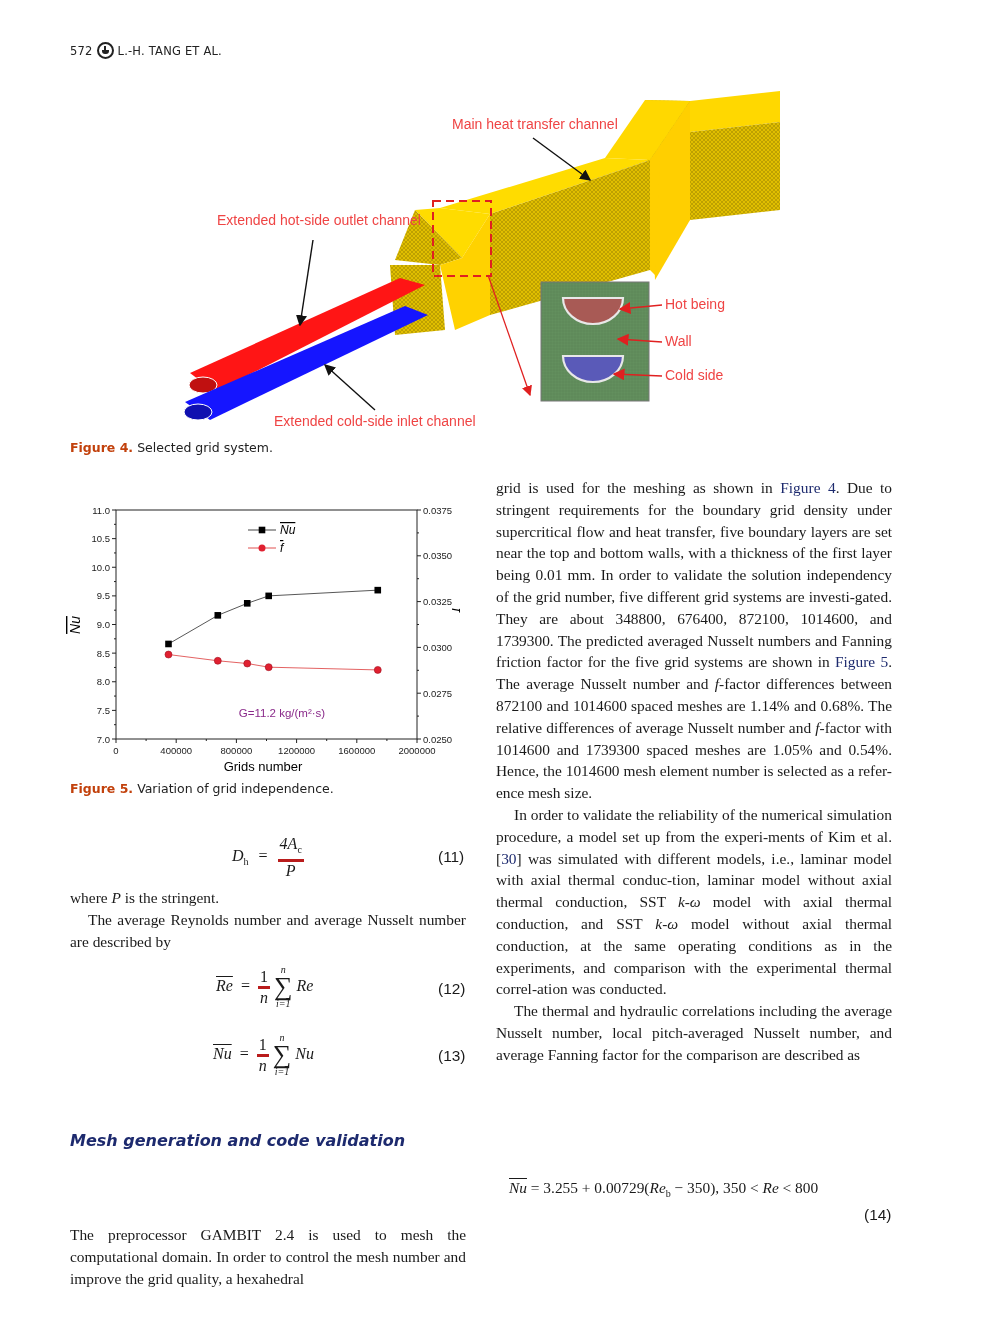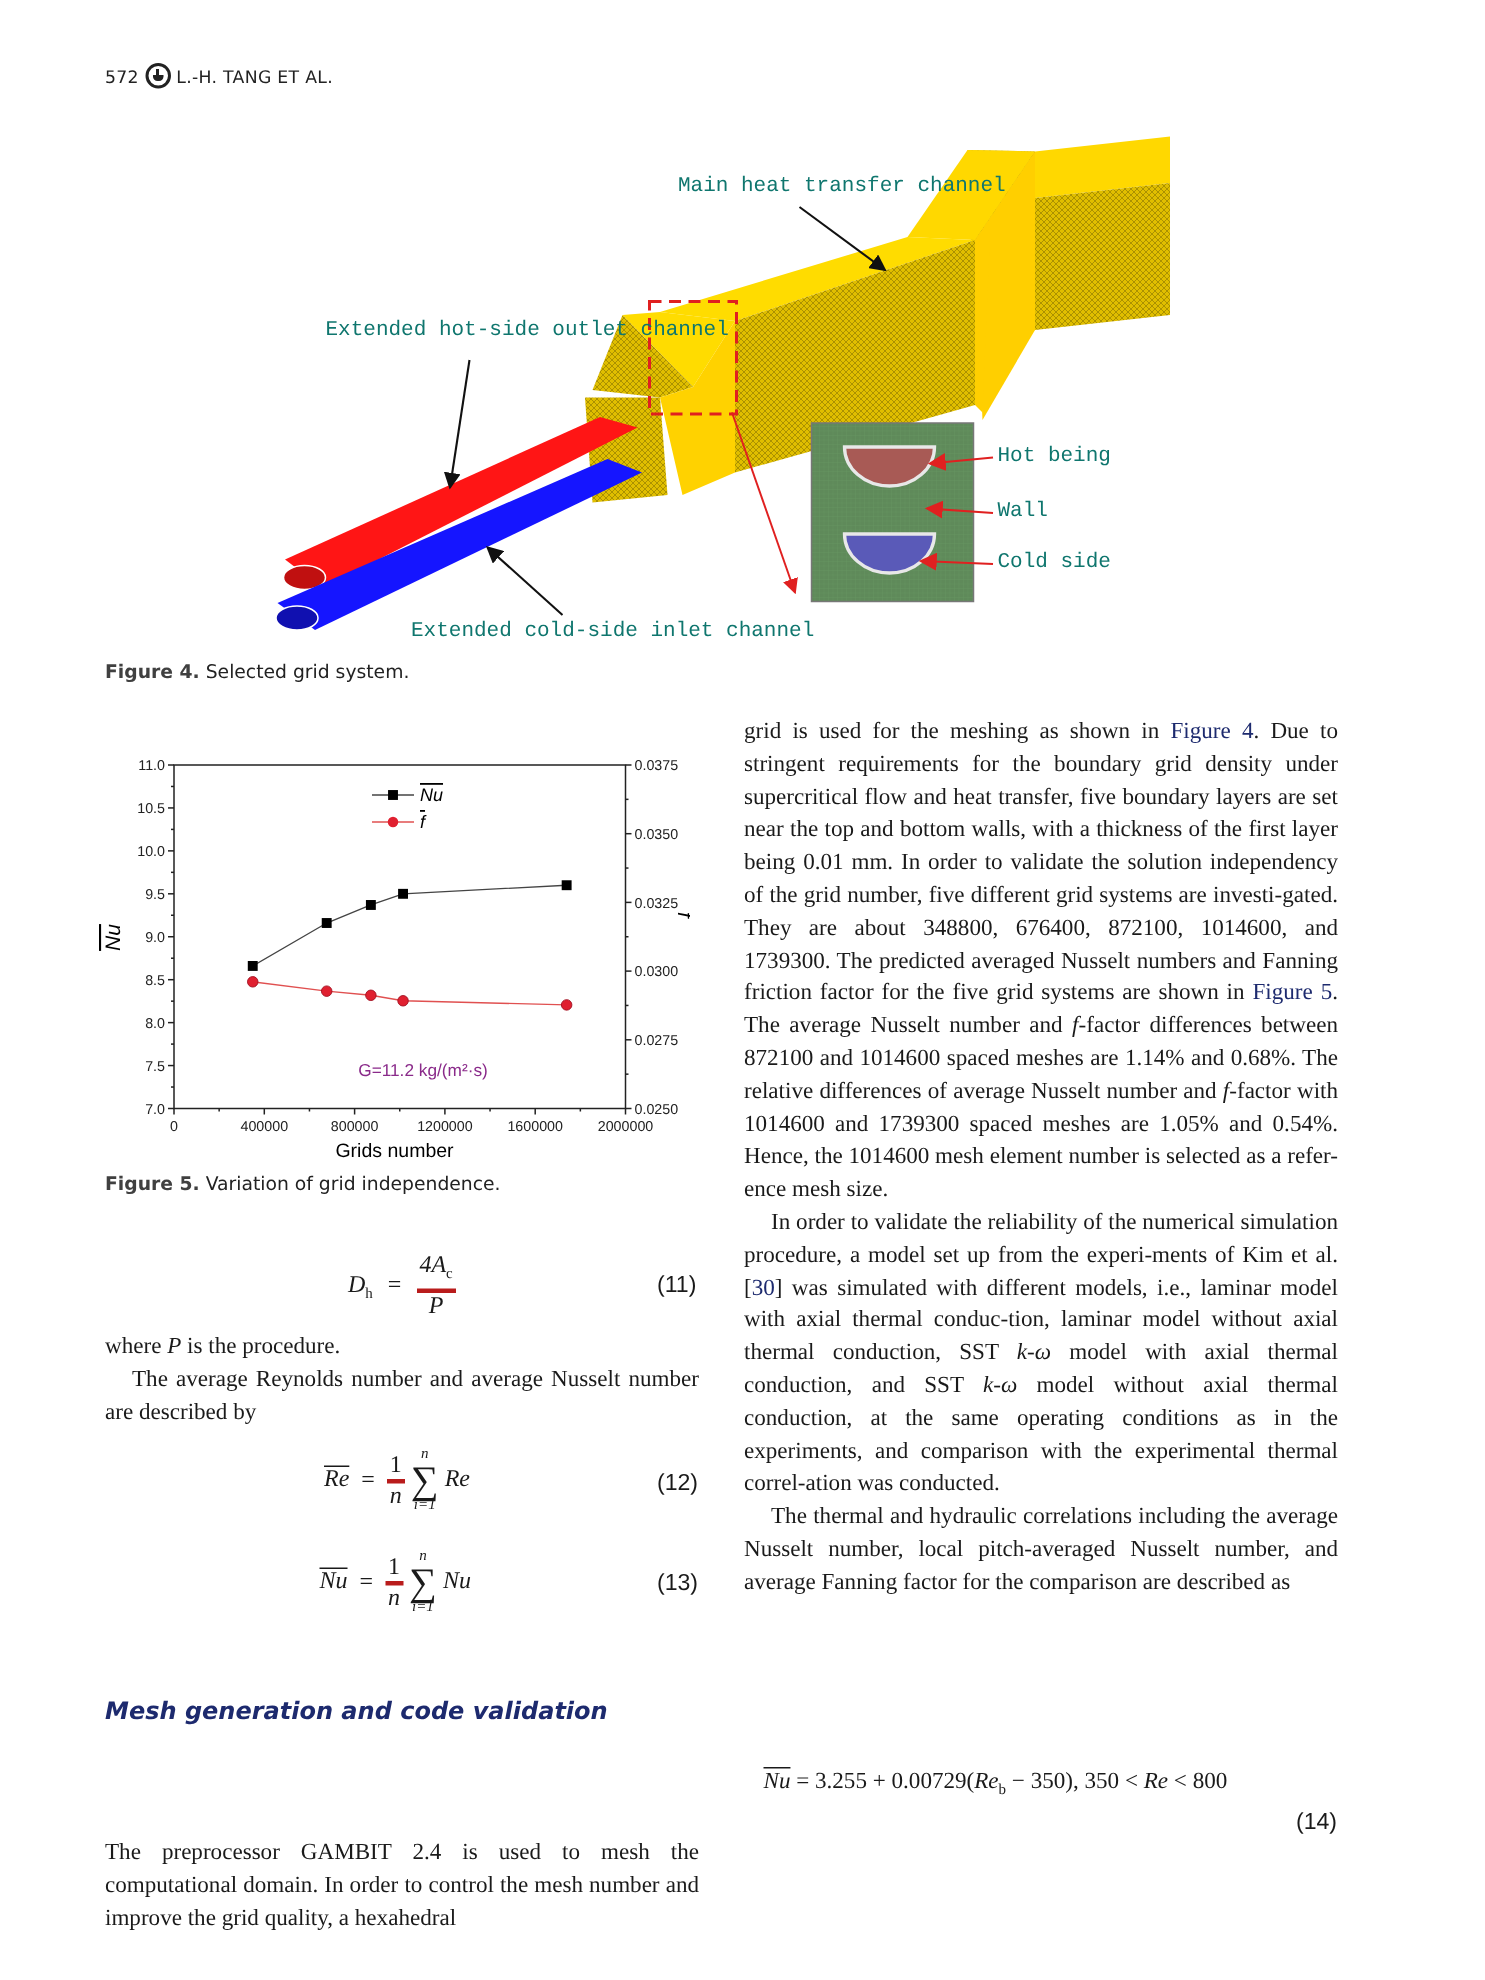--- a/index.html
+++ b/index.html
@@ -8,24 +8,24 @@
 
   .running-head { position: absolute; left: 70px; top: 42px; display: flex; align-items: center; gap: 4px;
     font-family: "DejaVu Sans", sans-serif; font-size: 11.5px; color: #222; letter-spacing: 0.2px; }
   .publisher-logo { width: 17px; height: 17px; border: 2px solid #222; border-radius: 50%; position: relative; display: inline-block; }
   .publisher-logo::after { content: ""; position: absolute; left: 3px; top: 6px; width: 7px; height: 4px; background: #222; border-radius: 0 0 3px 3px; }
   .publisher-logo::before { content: ""; position: absolute; left: 5.5px; top: 2px; width: 2px; height: 5px; background: #222; }
 
   
   .fig4 { position: absolute; left: 0; top: 80px; width: 990px; height: 360px; }
   .fig4 svg { position: absolute; left: 0; top: 0; }
-  .fig4-label { position: absolute; font-family: Liberation Mono, monospace; font-size: 14px; color: #0f766e; white-space: nowrap; }
+  .fig4-label { position: absolute; font-family: Liberation Sans, sans-serif; font-size: 14px; color: #ef4444; white-space: nowrap; }
 
   .caption { position: absolute; font-family: "DejaVu Sans", sans-serif; font-size: 12.5px; color: #222; }
-  .caption .fig-num { color: #404040; font-weight: bold; margin-right: 4px; }
+  .caption .fig-num { color: #c2410c; font-weight: bold; margin-right: 4px; }
 
   
   .fig5 { position: absolute; left: 60px; top: 495px; width: 400px; height: 285px; }
   .fig5 svg text { font-family: "Liberation Sans", sans-serif; }
 
   
   .col { position: absolute; font-family: "Liberation Serif", serif; font-size: 15.4px; line-height: 21.8px; color: #1a1a1a; text-align: justify; }
   .col p { text-align: justify; text-align-last: left; }
   .col .indent { text-indent: 18px; }
   .link { color: #1d2a6e; }
@@ -233,21 +233,21 @@
   <span class="it">D</span><sub style="font-size:10px">h</sub>
   <span style="margin:0 6px">=</span>
   <span class="frac">
     <span class="num"><span class="it">4A</span><sub style="font-size:10px">c</sub></span>
     <span class="den it">P</span>
   </span>
 </div>
 <div class="eq-num" style="left:438px; top:848px;">(11)</div>
 
 <div class="col" style="left:70px; top:887px; width:396px;">
-  <p><span>where </span><span class="it">P</span><span> is the procedure.</span></p>
+  <p><span>where </span><span class="it">P</span><span> is the stringent.</span></p>
   <p class="indent">The average Reynolds number and average Nusselt number are described by</p>
 </div>
 
 <div class="eq" style="left:216px; top:965px;">
   <span class="ovl">Re</span>
   <span style="margin:0 4px">=</span>
   <span class="frac">
       <span class="num">1</span>
       <span class="den it">n</span>
     </span>

